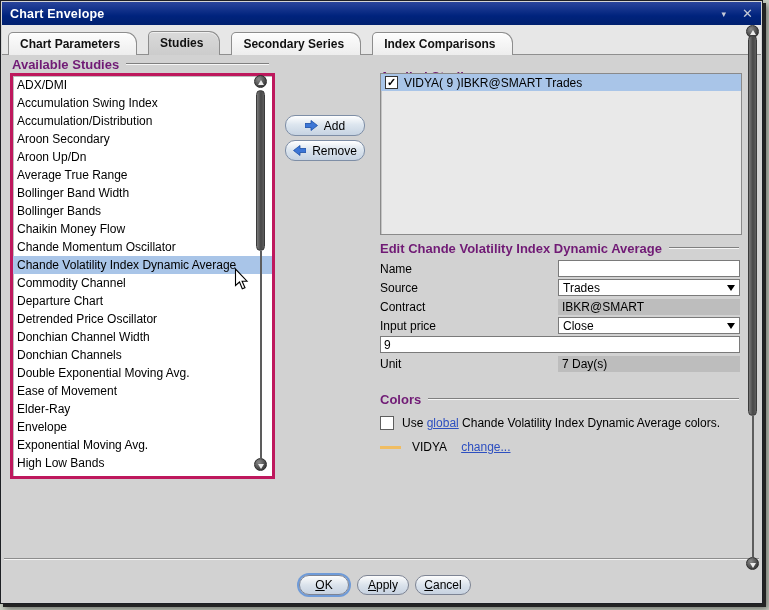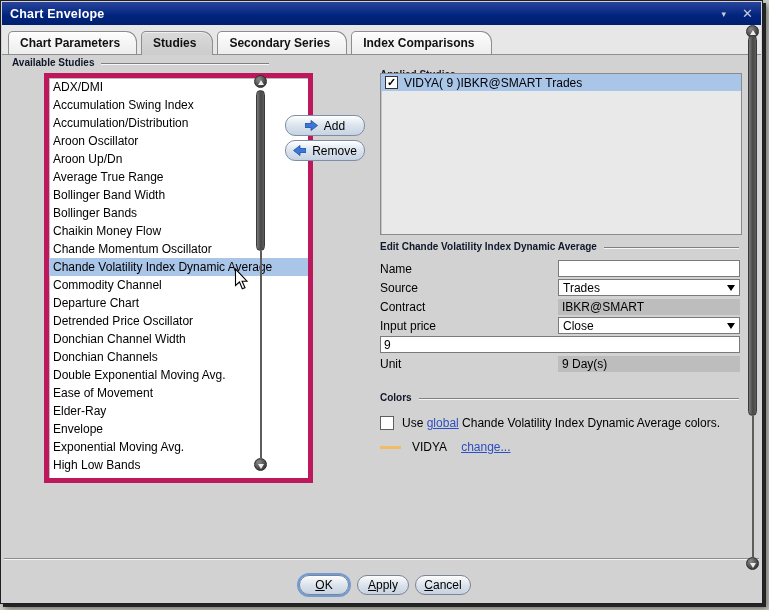--- a/index.html
+++ b/index.html
@@ -12,36 +12,36 @@
   .titlebar{position:absolute;left:1px;top:1px;right:1px;height:23px;
             background:linear-gradient(#2a459c, #00237d 60%, #00206f);
             color:#fff;display:flex;align-items:center;}
   .titlebar .title{font-size:12.5px;font-weight:bold;padding-left:8px;letter-spacing:.2px;}
   .titlebar .spacer{flex:1;}
   .tb-icon{color:#c7ccd8;font-size:13px;line-height:23px;padding:0 8px;cursor:default;}
   .tb-menu{font-size:9px;padding-top:2px;}
   
   .tabstrip{position:absolute;left:1px;top:24px;right:1px;height:29px;background:#e7e7e7;
             border-bottom:1px solid #8f8f8f;}
-  .tabs{position:absolute;left:6px;bottom:-1px;display:flex;gap:4px;align-items:flex-start;}
+  .tabs{position:absolute;left:6px;bottom:-1px;display:flex;gap:11px;align-items:center;}
   .tab{height:22px;line-height:22px;padding:0 16px 0 11px;font-size:12px;font-weight:bold;color:#111;
        background:linear-gradient(#fdfdfd,#ededed);border:1px solid #8d8d8d;border-bottom:none;
        border-radius:5px 11px 0 0;box-shadow:inset 0 1px 0 #fff;}
   .tab.active{background:linear-gradient(#dadada,#cccccc);height:23px;line-height:23px;
        box-shadow:inset 0 1px 0 #efefef;}
   
   .content{position:absolute;left:1px;top:54px;right:1px;bottom:1px;background:#d2d2d2;}
   
   .group{position:absolute;display:flex;align-items:flex-start;}
-  .group .glabel{font-size:10px;font-weight:bold;color:#0f172a;white-space:nowrap;}
+  .group .glabel{font-size:13px;font-weight:bold;color:#701a75;white-space:nowrap;}
   .group .gline{flex:1;height:0;border-top:1px solid #7f7f7f;border-bottom:1px solid #f6f6f6;
                 margin:6px 0 0 7px;}
   
   .listbox{position:absolute;left:8px;top:18px;width:259px;height:400px;background:#fff;
-           border:5px solid #be185d;box-shadow:inset 1px 1px 0 #bdbdbd;overflow:hidden;margin-left:34px;}
+           border:3px solid #be185d;box-shadow:inset 1px 1px 0 #bdbdbd;overflow:hidden;}
   .list-item{height:18px;line-height:18px;font-size:12px;color:#000;padding-left:4px;white-space:nowrap;}
   .list-item.selected{background:#a9c5e8;}
   
   .sbar{position:absolute;}
   .sb-circle{position:absolute;width:13px;height:13px;border-radius:50%;
              background:radial-gradient(circle at 35% 30%, #8a8a8a, #3f3f3f 70%);
              border:1px solid #2e2e2e;box-sizing:border-box;}
   .sb-circle .tri{position:absolute;left:3px;width:0;height:0;}
   .tri-up{top:4px;border-left:3.5px solid transparent;border-right:3.5px solid transparent;
           border-bottom:5px solid #ededed;}
@@ -117,21 +117,21 @@
     <div class="content">
 
       <div class="group" style="left:10px;top:2px;width:257px;">
         <span class="glabel">Available Studies</span>
         <div class="gline"></div>
       </div>
       <div class="listbox" id="available-list">
           <div class="list-item">ADX/DMI</div>
           <div class="list-item">Accumulation Swing Index</div>
           <div class="list-item">Accumulation/Distribution</div>
-          <div class="list-item">Aroon Oscillator</div>
+          <div class="list-item">Aroon Secondary</div>
           <div class="list-item">Aroon Up/Dn</div>
           <div class="list-item">Average True Range</div>
           <div class="list-item">Bollinger Band Width</div>
           <div class="list-item">Bollinger Bands</div>
           <div class="list-item">Chaikin Money Flow</div>
           <div class="list-item">Chande Momentum Oscillator</div>
           <div class="list-item selected">Chande Volatility Index Dynamic Average</div>
           <div class="list-item">Commodity Channel</div>
           <div class="list-item">Departure Chart</div>
           <div class="list-item">Detrended Price Oscillator</div>
@@ -205,21 +205,21 @@
             <div class="fselect">
               <span>Close</span>
               <span class="darr"></span>
             </div>
           </div>
           <div class="frow">
             <input type="text" value="9" style="">
           </div>
           <div class="frow">
             <div class="flabel">Unit</div>
-            <div class="freadonly">9 Day(s)</div>
+            <div class="freadonly">7 Day(s)</div>
           </div>
         </div>
 
       <div class="group" style="left:378px;top:337px;width:359px;">
         <span class="glabel">Colors</span>
         <div class="gline"></div>
       </div>
       <div class="chkrow">
         <span class="chk"></span>
         <span><span>Use </span><a class="link">global</a><span> Chande Volatility Index Dynamic Average colors.</span></span>

